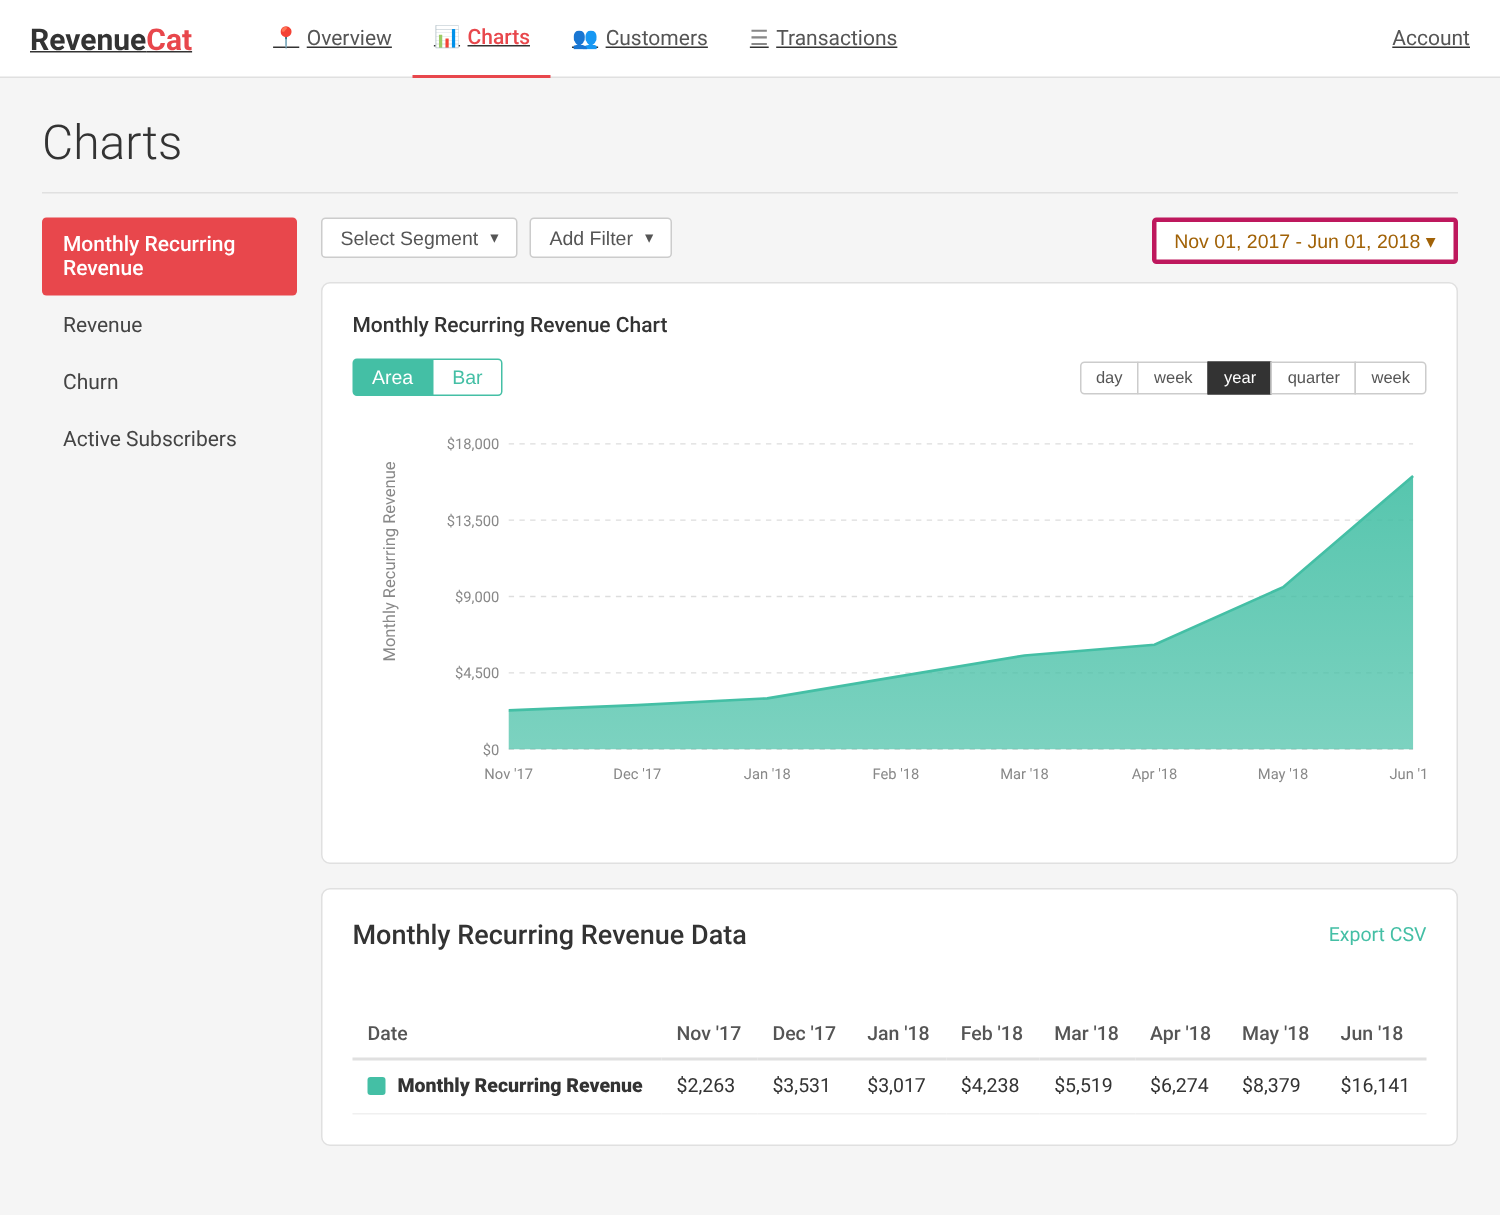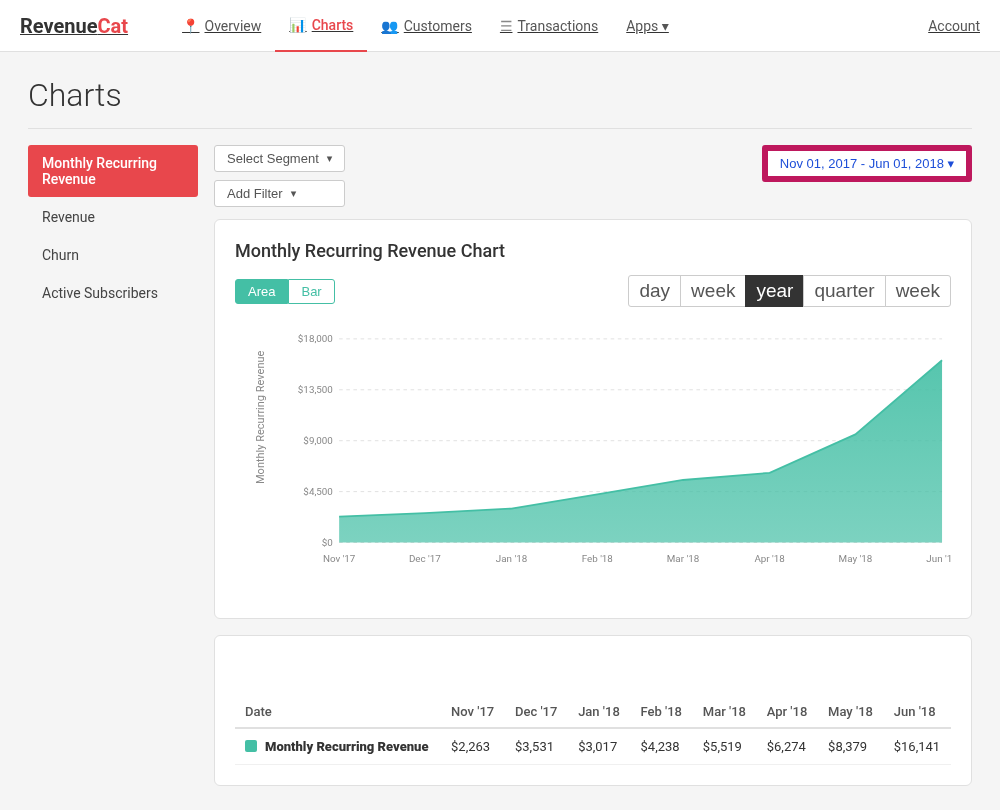--- a/index.html
+++ b/index.html
@@ -27,40 +27,40 @@
     
     .sidebar { width: 170px; flex-shrink: 0; margin-right: 16px; }
     .sidebar-item { padding: 10px 14px; cursor: pointer; color: #444; font-size: 14px; border-radius: 3px; margin-bottom: 2px; }
     .sidebar-item.active { background: #e8474c; color: #fff; font-weight: 500; border-radius: 3px; }
 
     
     .content { flex: 1; min-width: 0; }
 
     
     .controls-row { display: flex; justify-content: space-between; align-items: flex-start; margin-bottom: 12px; }
-    .controls-left { display: flex; flex-direction: column; gap: 8px; }
+    .controls-left { display: flex; gap: 8px; }
 
     
     .btn { display: inline-flex; align-items: center; gap: 5px; padding: 5px 12px; border: 1px solid #ccc; background: #fff; border-radius: 3px; cursor: pointer; font-size: 13px; color: #555; }
     .btn-dropdown::after { content: '▾'; font-size: 11px; margin-left: 3px; }
-    .btn-date { border: 6px solid #be185d; background: #fff; padding: 5px 12px; border-radius: 3px; font-size: 13px; color: #1d4ed8; cursor: pointer; display: inline-flex; gap: 5px; }
+    .btn-date { border: 3px solid #be185d; background: #fff; padding: 5px 12px; border-radius: 3px; font-size: 13px; color: #a16207; cursor: pointer; display: inline-flex; gap: 5px; }
 
     
     .chart-card { background: #fff; border: 1px solid #e0e0e0; border-radius: 6px; padding: 20px; margin-bottom: 16px; }
-    .chart-title { font-size: 18px; font-weight: 500; margin-bottom: 14px; color: #333; }
+    .chart-title { font-size: 14px; font-weight: 500; margin-bottom: 14px; color: #333; }
 
     
     .chart-controls { display: flex; justify-content: space-between; align-items: center; margin-bottom: 14px; }
     .chart-type-btns { display: flex; gap: 0; }
     .chart-type-btn { padding: 4px 12px; border: 1px solid #44bfa5; font-size: 13px; cursor: pointer; color: #44bfa5; background: #fff; }
     .chart-type-btn:first-child { border-radius: 3px 0 0 3px; }
     .chart-type-btn:last-child { border-radius: 0 3px 3px 0; }
     .chart-type-btn.active { background: #44bfa5; color: #fff; }
     .time-btns { display: flex; gap: 0; }
-    .time-btn { padding: 4px 10px; border: 1px solid #ccc; font-size: 19px; cursor: pointer; color: #555; background: #fff; margin-left: -1px; }
+    .time-btn { padding: 4px 10px; border: 1px solid #ccc; font-size: 11px; cursor: pointer; color: #555; background: #fff; margin-left: -1px; }
     .time-btn:first-child { border-radius: 3px 0 0 3px; }
     .time-btn:last-child { border-radius: 0 3px 3px 0; }
     .time-btn.active { background: #333; color: #fff; border-color: #333; }
 
     
     .chart-wrapper { position: relative; }
     .y-axis-label { position: absolute; left: -40px; top: 50%; transform: translateY(-50%) rotate(-90deg); font-size: 11px; color: #888; white-space: nowrap; }
 
     
     .data-card { background: #fff; border: 1px solid #e0e0e0; border-radius: 6px; padding: 20px; }
@@ -93,23 +93,20 @@
       <span>Charts</span>
     </a>
     <a class="nav-item">
       <span class="nav-icon">👥</span>
       <span>Customers</span>
     </a>
     <a class="nav-item">
       <span class="nav-icon">☰</span>
       <span>Transactions</span>
     </a>
-    <a class="nav-item">
-      <span>Apps ▾</span>
-    </a>
     <div class="nav-spacer"></div>
     <span class="nav-account">Account</span>
   </div>
 </nav>
 
 <div class="page">
   <h1 class="page-title">Charts</h1>
 
   <div class="main-layout">
 
@@ -192,20 +189,24 @@
             <text x="344" y="270" text-anchor="middle" font-size="11" fill="#888">Feb '18</text>
             <text x="440" y="270" text-anchor="middle" font-size="11" fill="#888">Mar '18</text>
             <text x="537" y="270" text-anchor="middle" font-size="11" fill="#888">Apr '18</text>
             <text x="633" y="270" text-anchor="middle" font-size="11" fill="#888">May '18</text>
             <text x="730" y="270" text-anchor="middle" font-size="11" fill="#888">Jun '18</text>
           </svg>
         </div>
       </div>
 
       <div class="data-card">
+        <div class="data-card-header">
+          <span class="data-card-title">Monthly Recurring Revenue Data</span>
+          <a class="export-link">Export CSV</a>
+        </div>
         <table class="data-table">
           <thead>
             <tr>
               <th>Date</th>
               <th>Nov '17</th>
               <th>Dec '17</th>
               <th>Jan '18</th>
               <th>Feb '18</th>
               <th>Mar '18</th>
               <th>Apr '18</th>

